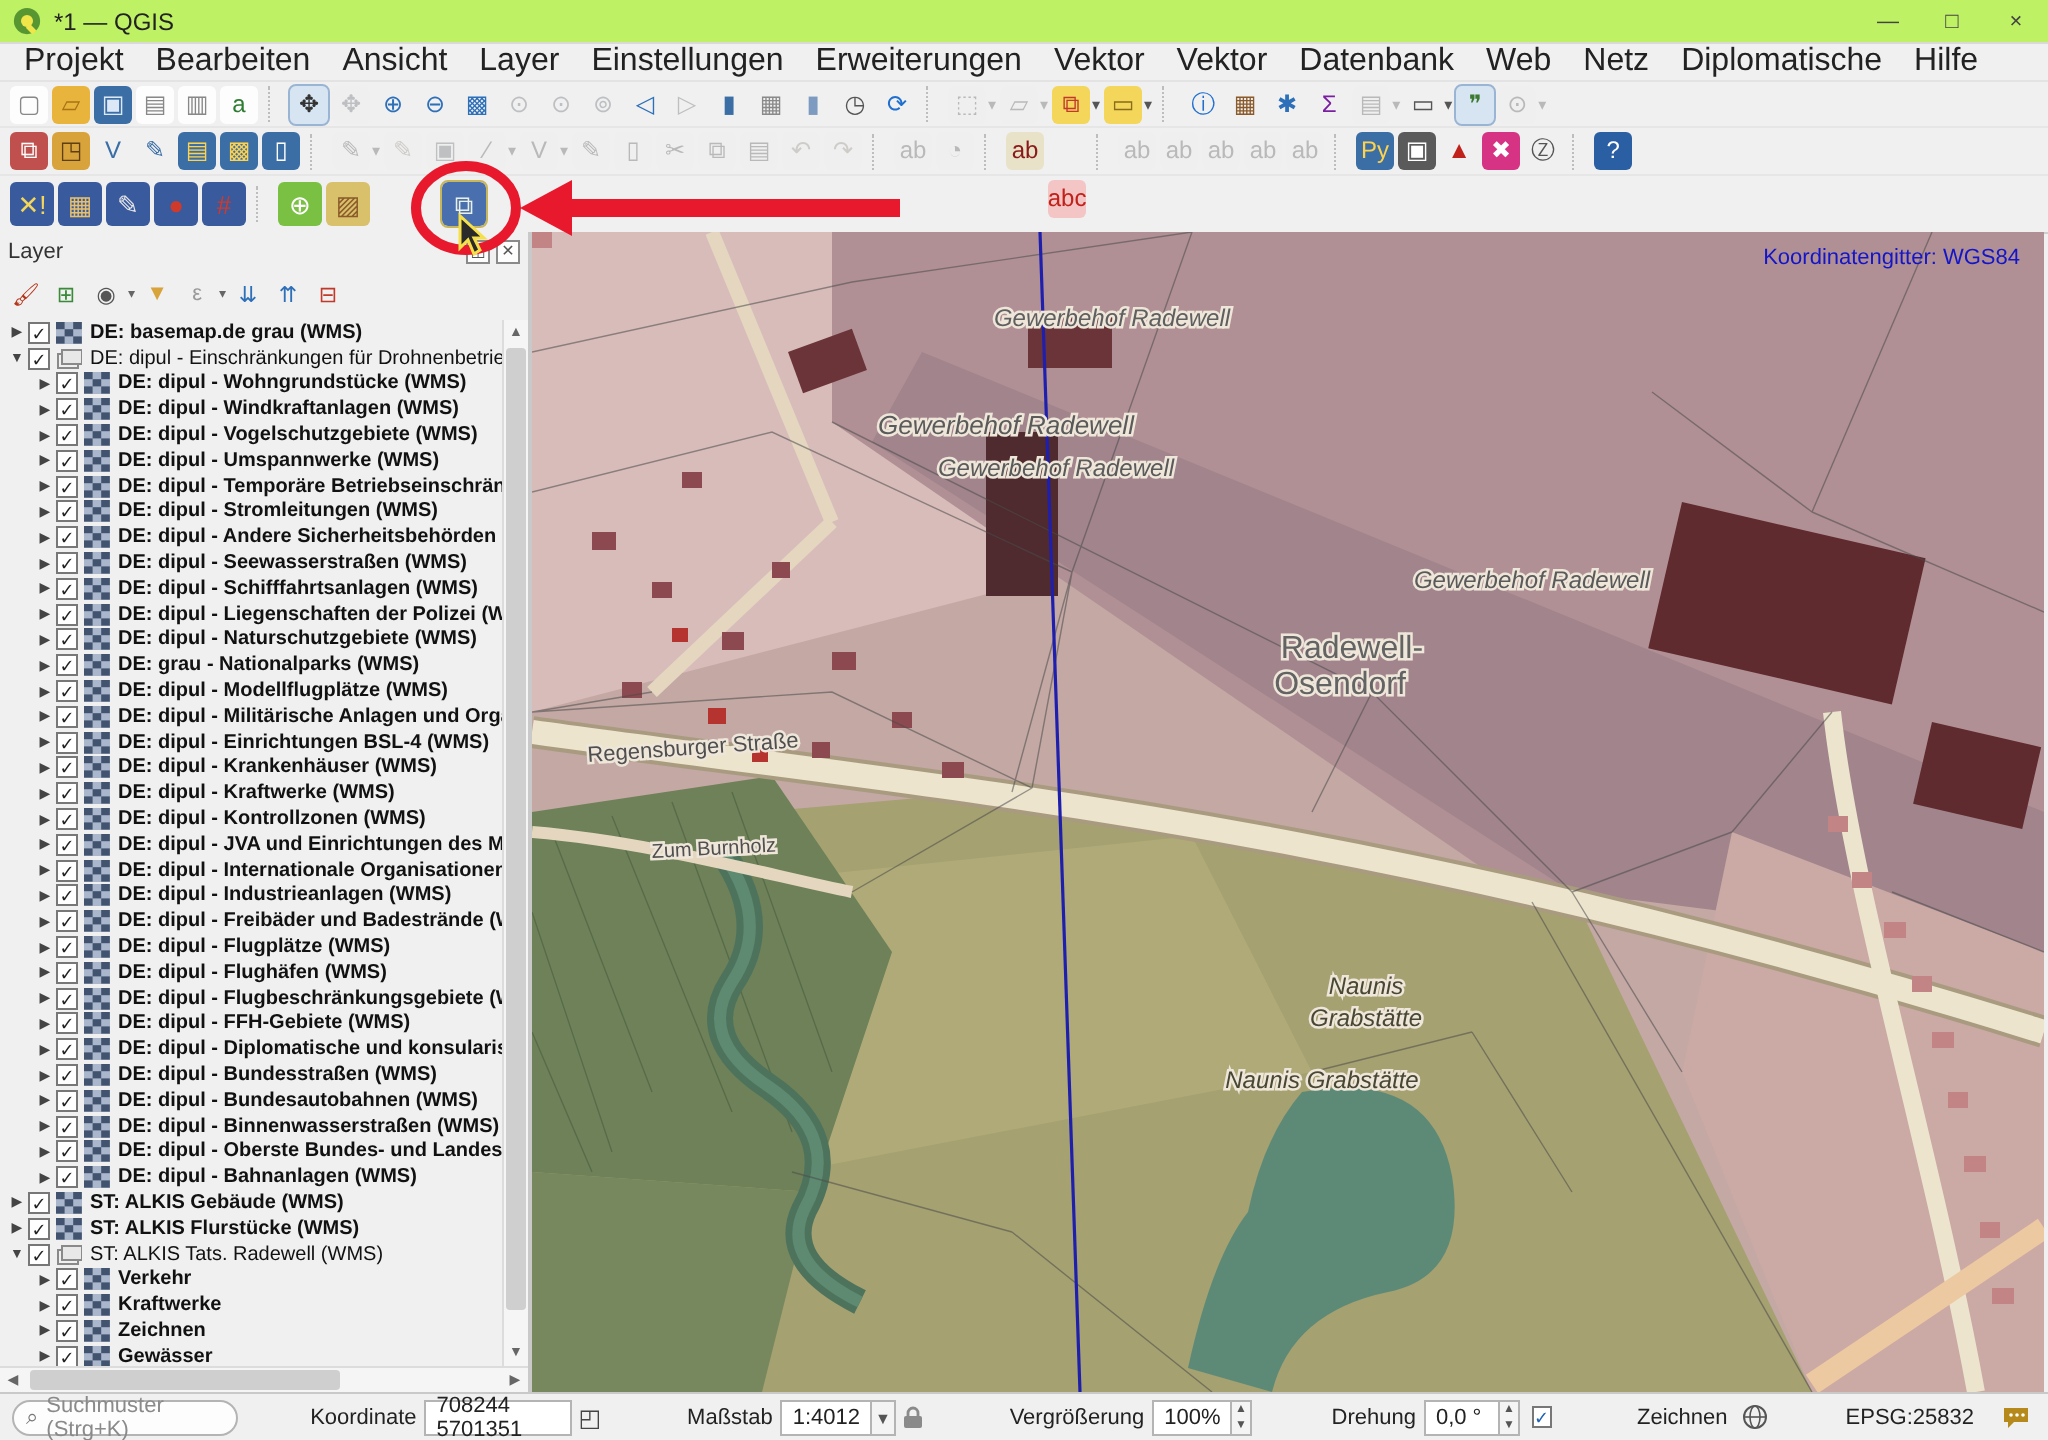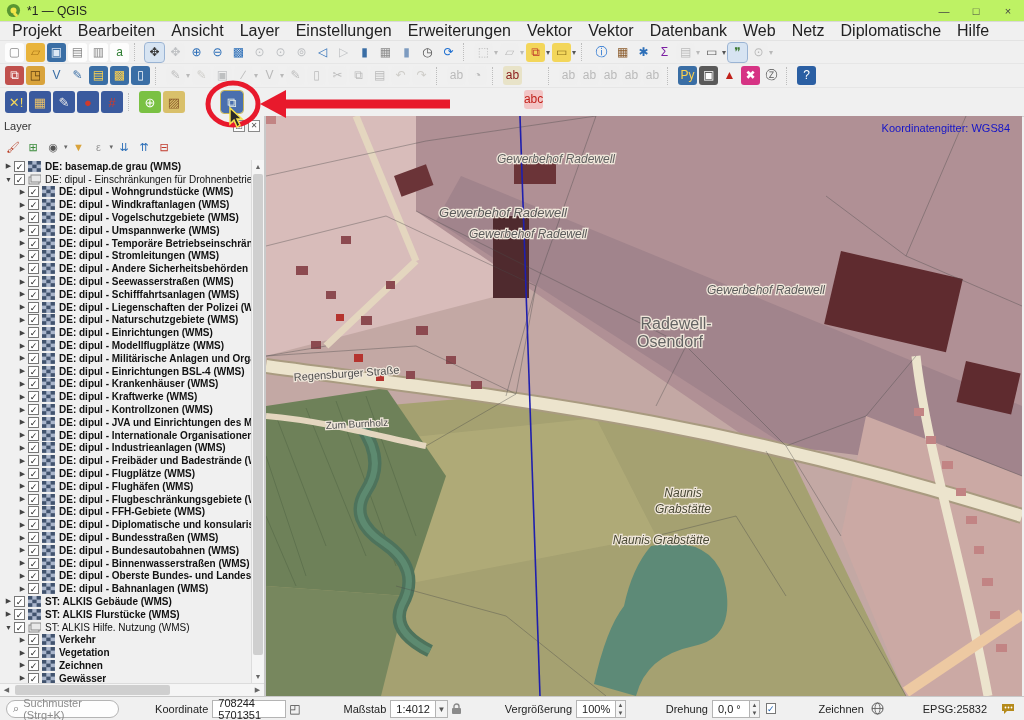--- a/index.html
+++ b/index.html
@@ -573,21 +573,21 @@
           <span class="arrow">▶</span>
           <span class="cbox">✓</span>
           <span class="licon"><svg width="13" height="11" viewBox="0 0 13 11">
               <rect width="13" height="11" fill="#aab6cc"></rect>
               <rect x="0" y="0" width="4.3" height="3.6" fill="#41536e"></rect>
               <rect x="8.6" y="0" width="4.3" height="3.6" fill="#41536e"></rect>
               <rect x="4.3" y="3.6" width="4.3" height="3.6" fill="#41536e"></rect>
               <rect x="0" y="7.2" width="4.3" height="3.6" fill="#41536e"></rect>
               <rect x="8.6" y="7.2" width="4.3" height="3.6" fill="#41536e"></rect>
             </svg></span>
-          <span class="ltext">DE: dipul - Einrichtungen (WMS)</span>
+          <span class="ltext">DE: grau - Nationalparks (WMS)</span>
         </div>
         <div class="lrow bold" style="padding-left: 18px;">
           <span class="arrow">▶</span>
           <span class="cbox">✓</span>
           <span class="licon"><svg width="13" height="11" viewBox="0 0 13 11">
               <rect width="13" height="11" fill="#aab6cc"></rect>
               <rect x="0" y="0" width="4.3" height="3.6" fill="#41536e"></rect>
               <rect x="8.6" y="0" width="4.3" height="3.6" fill="#41536e"></rect>
               <rect x="4.3" y="3.6" width="4.3" height="3.6" fill="#41536e"></rect>
               <rect x="0" y="7.2" width="4.3" height="3.6" fill="#41536e"></rect>
@@ -868,21 +868,21 @@
             </svg></span>
           <span class="ltext">ST: ALKIS Flurstücke (WMS)</span>
         </div>
         <div class="lrow" style="padding-left: 4px;">
           <span class="arrow">▼</span>
           <span class="cbox">✓</span>
           <span class="licon"><svg width="13" height="11" viewBox="0 0 13 11">
               <rect x="1" y="3" width="10" height="7" fill="none" stroke="#8a8a8a"></rect>
               <rect x="3" y="1" width="10" height="7" fill="#e8e8e8" stroke="#8a8a8a"></rect>
             </svg></span>
-          <span class="ltext">ST: ALKIS Hilfe. Nutzung (WMS)</span>
+          <span class="ltext">ST: ALKIS Tats. Radewell (WMS)</span>
         </div>
         <div class="lrow bold" style="padding-left: 18px;">
           <span class="arrow">▶</span>
           <span class="cbox">✓</span>
           <span class="licon"><svg width="13" height="11" viewBox="0 0 13 11">
               <rect width="13" height="11" fill="#aab6cc"></rect>
               <rect x="0" y="0" width="4.3" height="3.6" fill="#41536e"></rect>
               <rect x="8.6" y="0" width="4.3" height="3.6" fill="#41536e"></rect>
               <rect x="4.3" y="3.6" width="4.3" height="3.6" fill="#41536e"></rect>
               <rect x="0" y="7.2" width="4.3" height="3.6" fill="#41536e"></rect>
@@ -894,21 +894,21 @@
           <span class="arrow">▶</span>
           <span class="cbox">✓</span>
           <span class="licon"><svg width="13" height="11" viewBox="0 0 13 11">
               <rect width="13" height="11" fill="#aab6cc"></rect>
               <rect x="0" y="0" width="4.3" height="3.6" fill="#41536e"></rect>
               <rect x="8.6" y="0" width="4.3" height="3.6" fill="#41536e"></rect>
               <rect x="4.3" y="3.6" width="4.3" height="3.6" fill="#41536e"></rect>
               <rect x="0" y="7.2" width="4.3" height="3.6" fill="#41536e"></rect>
               <rect x="8.6" y="7.2" width="4.3" height="3.6" fill="#41536e"></rect>
             </svg></span>
-          <span class="ltext">Vegetation</span>
+          <span class="ltext">Kraftwerke</span>
         </div>
         <div class="lrow bold" style="padding-left: 18px;">
           <span class="arrow">▶</span>
           <span class="cbox">✓</span>
           <span class="licon"><svg width="13" height="11" viewBox="0 0 13 11">
               <rect width="13" height="11" fill="#aab6cc"></rect>
               <rect x="0" y="0" width="4.3" height="3.6" fill="#41536e"></rect>
               <rect x="8.6" y="0" width="4.3" height="3.6" fill="#41536e"></rect>
               <rect x="4.3" y="3.6" width="4.3" height="3.6" fill="#41536e"></rect>
               <rect x="0" y="7.2" width="4.3" height="3.6" fill="#41536e"></rect>

